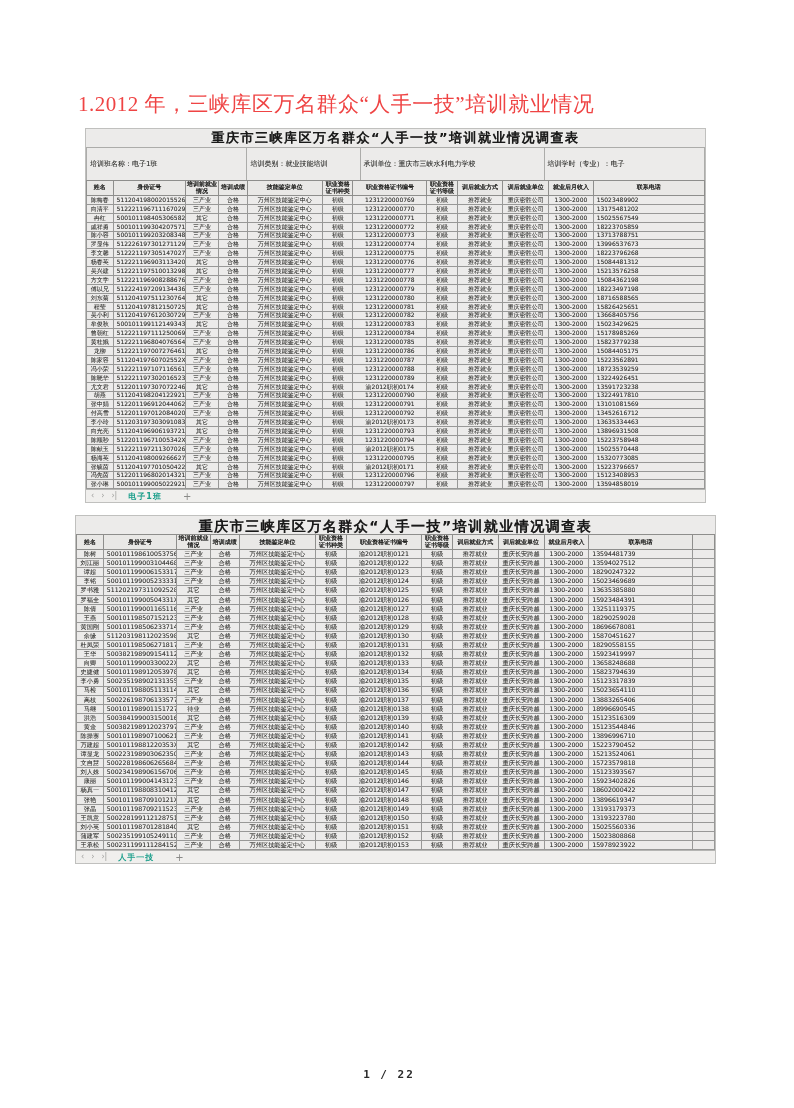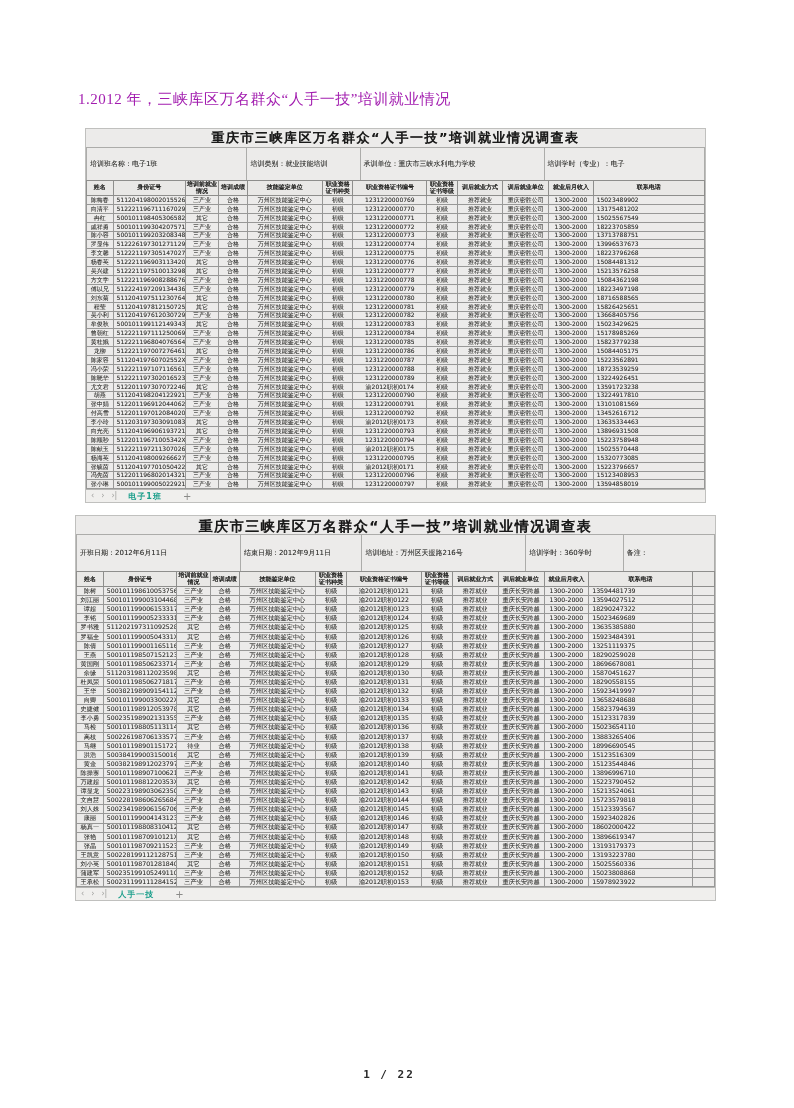--- a/index.html
+++ b/index.html
@@ -1,19 +1,19 @@
 <!DOCTYPE html>
 <html><head>
 <meta charset="utf-8">
 <style>
   html,body{margin:0;padding:0;background:#ffffff;}
   .page{position:relative;width:794px;height:1108px;background:#ffffff;overflow:hidden;
         font-family:"DejaVu Sans",sans-serif;}
   .heading{position:absolute;left:78px;top:90px;margin:0;font-family:"Liberation Serif","DejaVu Serif",serif;
-        font-size:15px;font-weight:normal;color:#a21caf;letter-spacing:.5px;white-space:nowrap;}
+        font-size:21px;font-weight:normal;color:#ef4444;letter-spacing:.5px;white-space:nowrap;}
 
   
   .shot{position:absolute;background:#f1f0ee;border:1px solid #c3c3c1;box-sizing:border-box;
         filter:contrast(.97) brightness(.995);}
   .shot1{left:85px;top:128px;width:621px;}
   .shot2{left:75px;top:515px;width:641px;}
   .sheet-title{text-align:center;font-weight:bold;color:#161616;letter-spacing:1.5px;
         padding:2px 0 1px 0;font-size:13px;line-height:1.15;text-shadow:0 0 .5px rgba(0,0,0,.45);}
   .shot2 .sheet-title{font-size:14px;}
 
@@ -564,31 +564,20 @@
       <span class="nav">‹</span>
       <span class="nav">›</span>
       <span class="nav">›|</span>
       <span class="tab">电子1班</span>
       <span class="plus">+</span>
     </div>
   </section>
 
   <section class="shot shot2">
     <div class="sheet-title">重庆市三峡库区万名群众“人手一技”培训就业情况调查表</div>
-    <table class="info info-r2">
-        <tbody>
-          <tr>
-            <td>开班日期：2012年6月11日</td>
-            <td>结束日期：2012年9月11日</td>
-            <td>培训地址：万州区天援路216号</td>
-            <td>培训学时：360学时</td>
-            <td>备注：</td>
-          </tr>
-        </tbody>
-      </table>
     <table class="grid">
       <colgroup>
         <col style="width:4.2%">
           <col style="width:11.5%">
           <col style="width:5.3%">
           <col style="width:4.5%">
         <col style="width:12.0%">
           <col style="width:4.8%">
           <col style="width:11.8%">
           <col style="width:4.8%">

